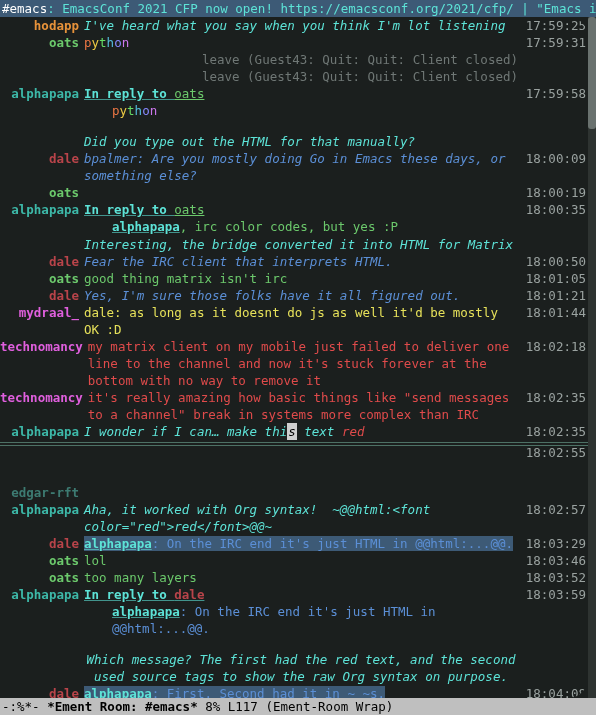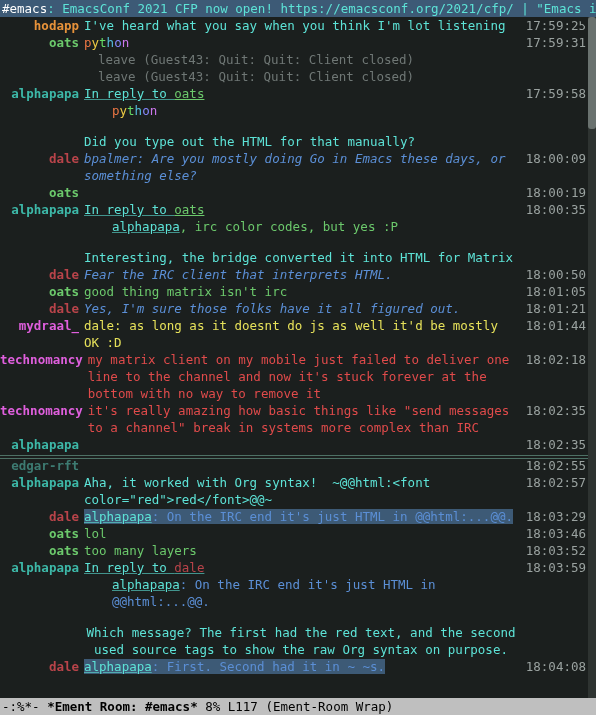--- a/index.html
+++ b/index.html
@@ -65,24 +65,24 @@
     font-weight:bold;
     white-space:nowrap;
     overflow:visible;
   }
   .nick.alphapapa{color:var(--cyan2);}
   .nick.hodapp{color:var(--orange);}
   .nick.oats{color:var(--green);}
   .nick.dale{color:var(--darkred);}
   .nick.mydraal{color:var(--magenta);}
   .nick.technomancy{color:var(--magenta);}
-  .nick.edgar-rft{color:var(--teal);}
+  .nick.edgar-rft{color:var(--teal);margin-top:40px;}
   .msg{flex:1 1 auto; padding-right:70px; white-space:pre-wrap; word-wrap:break-word;}
-  .msg.leave{color:var(--dimgrey); padding-left:14px;}
-  .link{color:var(--cyan); text-decoration:underline; text-decoration-color:rgba(93,227,215,.6);}
+  .msg.leave{color:var(--dimgrey); padding-left:14px;text-align:right;}
+  .link{color:var(--cyan); text-decoration:underline; text-decoration-color:rgba(93,227,215,.6);font-weight:bold;}
   .reply-nick{color:var(--green); text-decoration:underline;}
   .hl-user{background:var(--hl); color:#dfe;}
   .rainbow span:nth-child(1){color:#e74;}
   .rainbow span:nth-child(2){color:#ec4;}
   .rainbow span:nth-child(3){color:#6d6;}
   .rainbow span:nth-child(4){color:#5bd;}
   .rainbow span:nth-child(5){color:#88f;}
   .rainbow span:nth-child(6){color:#c7e;}
   .indent{padding-left:28px;}
   .hr{border-top:1px solid #4d7165; height:1px; margin:2px 0 1px 0; position:relative;}
@@ -91,21 +91,21 @@
   .red{color:var(--red);}
   .line-hl{background:var(--hl);}
   .modeline{
     position:absolute; left:0; right:0; bottom:0; height:17px;
     background:var(--modeline); color:var(--modeline-fg);
     white-space:nowrap; overflow:hidden; padding:0 2px;
   }
   .modeline .bold{font-weight:bold;}
   .msg.colored-blue{color:var(--blue);font-style:italic;}
   .msg.colored-red{color:var(--red);}
-  .msg.colored-cyan{color:var(--cyan);}
+  .msg.colored-cyan{color:var(--cyan);font-style:italic;}
   .msg.colored-gold{color:var(--gold);}
 </style>
 </head>
 <body>
 
 <div class="topic">
   <span class="chan">#emacs</span><span>: EmacsConf 2021 CFP now open! https://emacsconf.org/2021/cfp/ | "Emacs is a co</span>
 </div>
 
 <div class="scroll-area">
@@ -156,21 +156,21 @@
 
   <div class="row">
     <div class="nick alphapapa">alphapapa</div>
     <div class="msg"><span class="link">In reply to </span><span class="reply-nick">oats</span>
 <span class="indent" style="display:inline-block"><span class="link">alphapapa</span><span style="color:var(--green)">, irc color codes, but yes :P</span></span></div>
     <div class="time">18:00:35</div>
   </div>
 
   <div class="row">
       <div class="nick"></div>
-      <div class="msg colored-cyan" style="margin-top:14px;">Interesting, the bridge converted it into HTML for Matrix</div>
+      <div class="msg colored-cyan" style="margin-top:1px;">Interesting, the bridge converted it into HTML for Matrix</div>
     </div>
 
   <div class="row">
     <div class="nick dale">dale</div>
     <div class="msg colored-blue">Fear the IRC client that interprets HTML.</div>
     <div class="time">18:00:50</div>
   </div>
 
   <div class="row">
     <div class="nick oats">oats</div>
@@ -197,20 +197,21 @@
   </div>
 
   <div class="row">
     <div class="nick technomancy">technomancy</div>
     <div class="msg colored-red">it's really amazing how basic things like "send messages to a channel" break in systems more complex than IRC</div>
     <div class="time">18:02:35</div>
   </div>
 
   <div class="row">
     <div class="nick alphapapa">alphapapa</div>
+    <div class="msg colored-cyan"><span>I wonder if I can… make thi</span><span class="cursor-box">s</span><span> text </span><span class="red">red</span></div>
     <div class="time">18:02:35</div>
   </div>
 
   <div class="hr"></div>
 
   <div class="row">
     <div class="nick edgar-rft">edgar-rft</div>
     <div class="time">18:02:55</div>
   </div>
 

